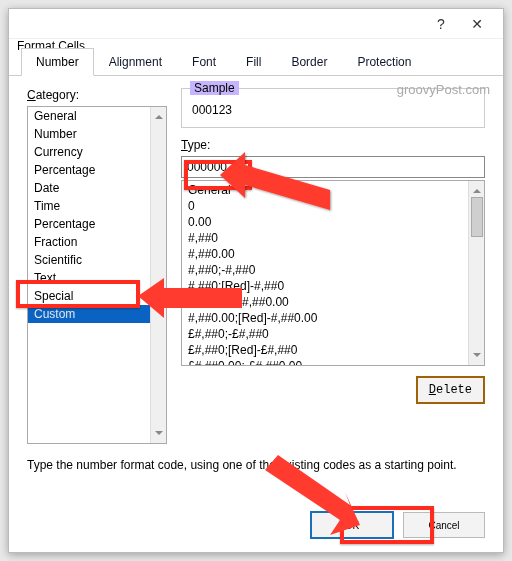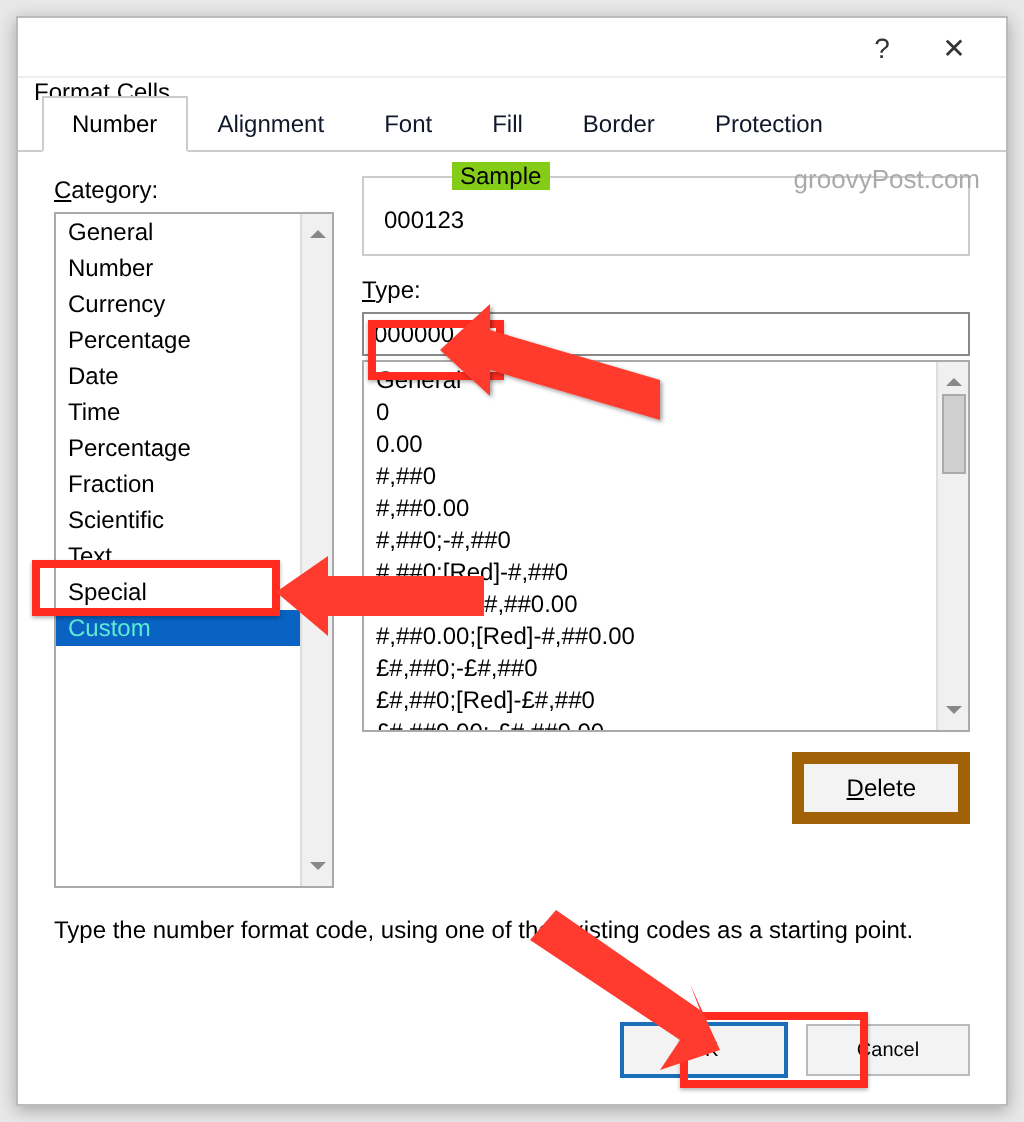--- a/index.html
+++ b/index.html
@@ -70,21 +70,21 @@
       background: #fff;
     }
     .cat-items { flex: 1; overflow: hidden; }
     .cat-item {
       padding: 2px 6px;
       font-size: 12px;
       cursor: pointer;
     }
     .cat-item.selected {
       background: #0a63c2;
-      color: #5eead4;
+      color: #e5e5e5;
     }
     .cat-scroll {
       width: 16px;
       background: #f0f0f0;
       border-left: 1px solid #ddd;
       position: relative;
     }
     .cat-scroll::before, .cat-scroll::after {
       content: "";
       position: absolute; left: 4px;
@@ -95,23 +95,22 @@
     .right-col { flex: 1; }
     .sample-box {
       border: 1px solid #ccc;
       padding: 12px 10px 10px 10px;
       margin-bottom: 10px;
       position: relative;
     }
     .sample-box .sample-label {
       position: absolute;
       top: -8px; left: 8px;
-      background: #84cc16; padding: 0 4px;
-      font-size: 12px;
-      margin-left: 36px;
+      background: #c4b5fd; padding: 0 4px;
+      font-size: 12px;
     }
     .sample-val { font-size: 12px; padding-top: 2px; }
     .type-input {
       width: 100%;
       border: 1px solid #888;
       padding: 3px 5px;
       font-size: 12px;
       font-family: inherit;
     }
     .type-list {
@@ -133,25 +132,26 @@
     }
     .type-scroll::before { top: 4px; border-bottom-color: #888; }
     .type-scroll::after { bottom: 4px; border-top-color: #888; }
     .type-thumb {
       position: absolute; top: 16px; left: 2px;
       width: 12px; height: 40px;
       background: #cfcfcf; border: 1px solid #aaa;
     }
     .delete-row { text-align: right; margin-top: 10px; }
     .delete-btn {
-      border: 6px solid #a16207;
+      border: 2px solid #a16207;
       background: #f3f3f3;
-      padding: 5px 21px;
-      font-size: 12px;
-      cursor: pointer;
+      padding: 5px 11px;
+      font-size: 12px;
+      cursor: pointer;
+      font-family: Liberation Mono, monospace;
     }
     .hint { margin-top: 14px; font-size: 12px; }
     .footer {
       position: absolute;
       bottom: 14px; right: 18px;
       display: flex; gap: 10px;
     }
     .footer .btn {
       width: 82px; height: 26px;
       border: 1px solid #bbb;

